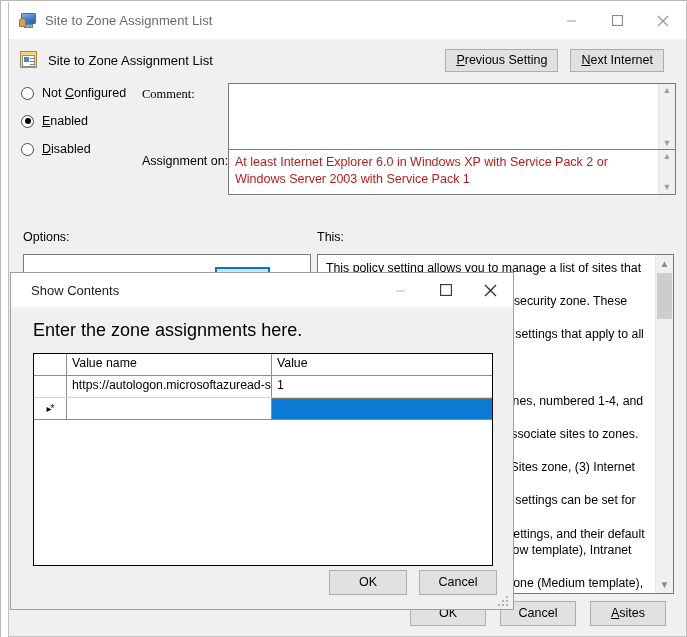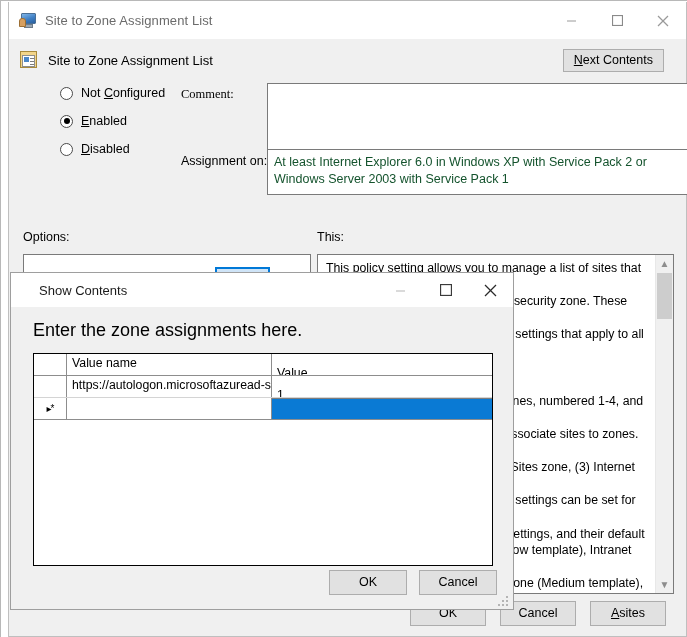--- a/index.html
+++ b/index.html
@@ -148,21 +148,20 @@
     box-sizing: border-box;
     cursor: default;
     white-space: nowrap;
   }
   .btn u { text-decoration: underline; }
 
   
   #config-area {
     position: relative;
     height: 145px;
-    margin-left: 39px;
   }
   .radio-row {
     position: absolute;
     display: flex; align-items: center;
     left: 12px;
   }
   .radio {
     width: 13px; height: 13px;
     border: 1px solid #4a4a4a;
     border-radius: 50%;
@@ -190,21 +189,21 @@
     position: absolute;
     background: #ffffff;
     border: 1px solid #7a7a7a;
     box-sizing: border-box;
     overflow: hidden;
   }
   .textbox .inner {
     padding: 4px 6px;
     font-size: 12.5px;
     line-height: 17px;
-    color: #14532d;
+    color: #b91c1c;
   }
   .vscroll {
     position: absolute;
     right: 0; top: 0; bottom: 0;
     width: 17px;
     background: #f0f0f0;
     border-left: 1px solid #e3e3e3;
     display: flex;
     flex-direction: column;
     justify-content: space-between;
@@ -303,21 +302,21 @@
     box-shadow: 0 0 0 0 rgba(0,0,0,0);
   }
   #sc-titlebar {
     height: 34px;
     background: #ffffff;
     display: flex;
     align-items: center;
     position: relative;
   }
   #sc-title {
-    margin-left: 28px;
+    margin-left: 20px;
     font-size: 13px;
     color: #1b1b1b;
   }
   #sc-controls {
     position: absolute; right: 0; top: 0;
     height: 34px; display: flex;
   }
   .sc-win-btn {
     width: 45px; height: 34px;
     display: flex; align-items: center; justify-content: center;
@@ -369,21 +368,21 @@
     box-sizing: border-box;
     padding: 2px 5px 0 5px;
     font-size: 12.3px;
     white-space: nowrap;
     overflow: hidden;
     flex: none;
   }
   .cell-value {
     flex: 1;
     box-sizing: border-box;
-    padding: 12px 5px 0 5px;
+    padding: 2px 5px 0 5px;
     font-size: 12.3px;
     white-space: nowrap;
     overflow: hidden;
   }
   .cell-value.selected {
     background: #0a7ad4;
     color: #ffffff;
     border-top: 1px solid #7d7d7d;
   }
   .rowhdr-marker {
@@ -451,21 +450,22 @@
     <div id="header-icon">
       <div class="doc-back"></div>
       <div class="doc-inner"></div>
       <div class="doc-mini"></div>
       <div class="doc-line" style="top:8px;"></div>
       <div class="doc-line" style="top:11px;"></div>
       <div class="doc-line" style="top:14px;"></div>
     </div>
     <span id="header-title">Site to Zone Assignment List</span>
     <div id="header-buttons">
-      <button class="btn"><u>N</u><span>ext Contents</span></button>
+      <button class="btn"><u>P</u><span>revious Setting</span></button>
+      <button class="btn"><u>N</u><span>ext Internet</span></button>
     </div>
   </div>
 
   <div id="config-area">
 
     <div class="radio-row" style="top:6px;">
       <span class="radio"></span>
       <span class="radio-label">Not <u>C</u>onfigured</span>
     </div>
     <div class="radio-row" style="top:34px;">

